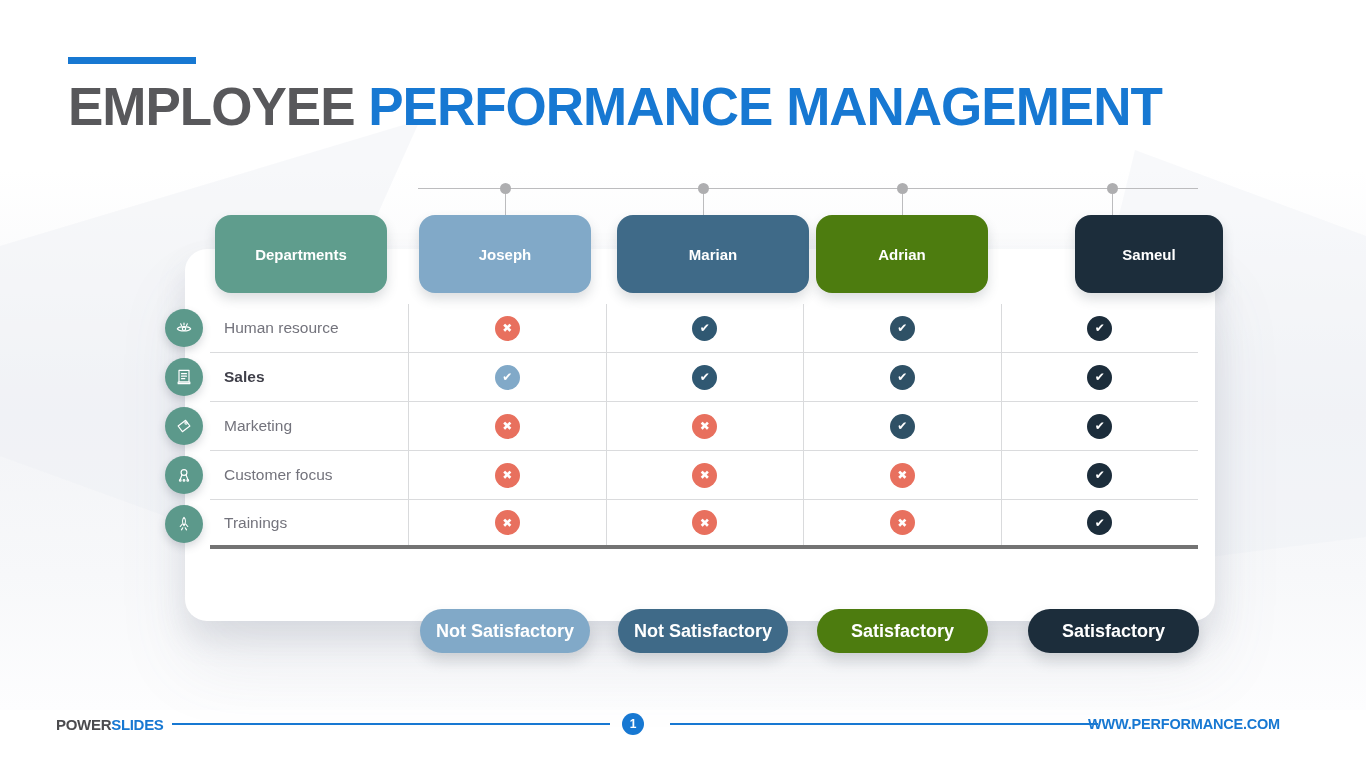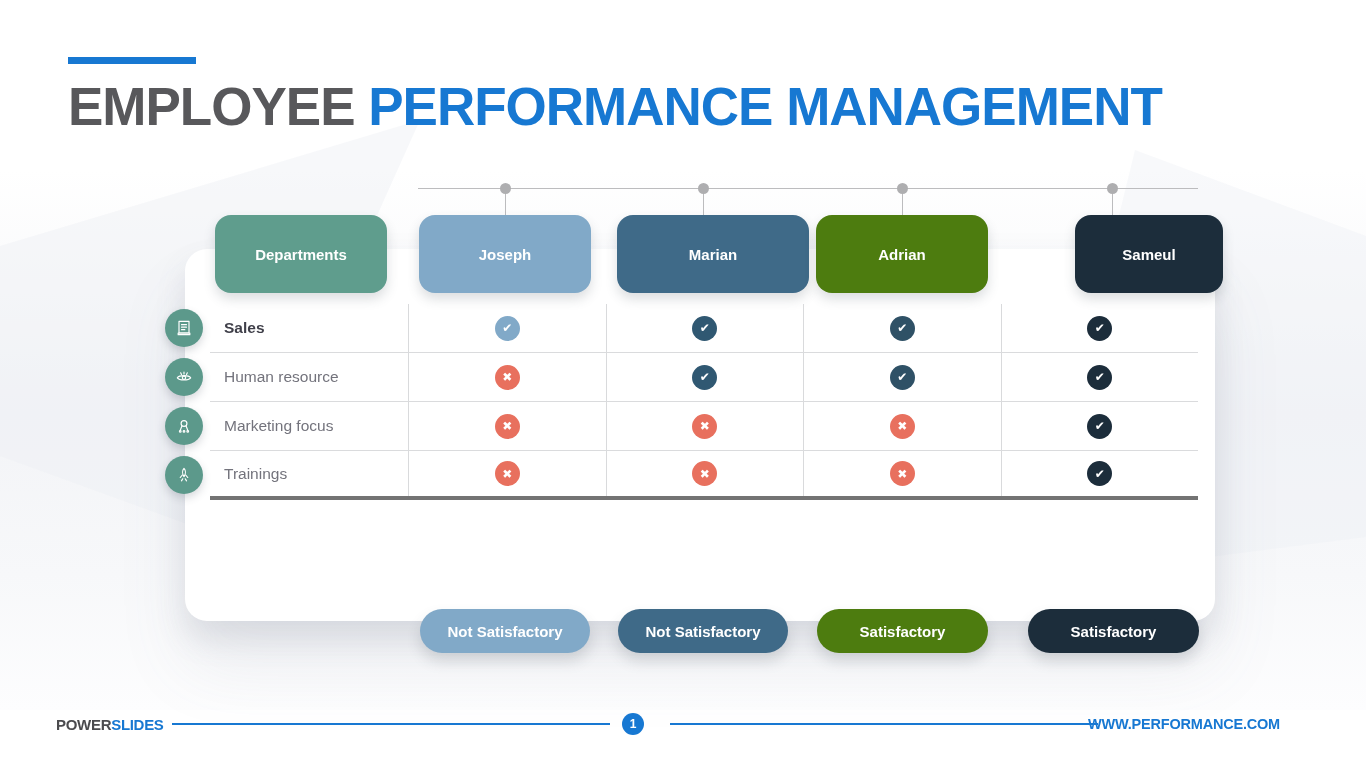--- a/index.html
+++ b/index.html
@@ -58,21 +58,21 @@
   .mark[data-mark="check"]::before { content:"✔"; }
   .mark[data-mark="cross"]::before { content:"✖"; }
   .mark[data-mark="cross"] { background:#e8705e !important; }
   .mark.c1[data-mark="check"] { background:#81a9c8; }
   .mark.c2[data-mark="check"] { background:#305872; }
   .mark.c3[data-mark="check"] { background:#2f5166; }
   .mark.c4[data-mark="check"] { background:#1c2d3b; }
 
   
   .pill { position:absolute; top:609px; height:44px; border-radius:22px; display:flex; align-items:center;
-    justify-content:center; color:#ffffff; font-size:15px; font-weight:700; box-shadow:0 8px 14px rgba(60,70,85,.18); }
+    justify-content:center; color:#ffffff; font-size:18px; font-weight:700; box-shadow:0 8px 14px rgba(60,70,85,.18); }
 
   
   .footer-brand { position:absolute; left:56px; top:716px; font-size:15px; font-weight:700; letter-spacing:-.3px; }
   .footer-brand .b-power { color:#4b4b4e; }
   .footer-brand .b-slides { color:#1778d2; }
   .f-line { position:absolute; top:723px; height:2px; background:#1778d2; }
   .f-line1 { left:172px; width:438px; }
   .f-line2 { left:670px; width:428px; }
   .page-circle { position:absolute; left:622px; top:713px; width:22px; height:22px; border-radius:50%;
     background:#1778d2; color:#fff; font-size:12px; font-weight:700; display:flex; align-items:center; justify-content:center; }
@@ -106,75 +106,96 @@
   <div class="hcard c1" style="left:419px; width:172px;">Joseph</div>
   <div class="hcard c2" style="left:617px; width:192px;">Marian</div>
   <div class="hcard c3" style="left:816px; width:172px;">Adrian</div>
   <div class="hcard c4" style="left:1027px; width:148px;margin-left:48px;">Sameul</div>
 
   <div class="tgrid">
 
     <div class="trow">
       <div class="ticon">
         <svg viewBox="0 0 24 24">
-            <rect x="6" y="4" width="12" height="14"></rect>
-            <path d="M9 8h6M9 11h6M9 14h4M5 18h14v2H5z"></path>
-          </svg>
-      </div>
-      <div class="tlabel strong">Sales</div>
-      <div class="tcell">
-          <span class="mark c1" data-mark="check"></span>
-        </div>
-      <div class="tcell">
-          <span class="mark c2" data-mark="check"></span>
-        </div>
-      <div class="tcell">
-          <span class="mark c3" data-mark="check"></span>
-        </div>
-      <div class="tcell">
-          <span class="mark c4" data-mark="check"></span>
-        </div>
-    </div>
-
-    <div class="trow">
-      <div class="ticon">
-        <svg viewBox="0 0 24 24">
             <path d="M4 13c2.5-3.5 13.5-3.5 16 0-2.5 3.5-13.5 3.5-16 0z"></path>
             <circle cx="12" cy="13" r="2"></circle>
             <path d="M8 7l1 2M12 6v2.3M16 7l-1 2"></path>
           </svg>
       </div>
       <div class="tlabel">Human resource</div>
       <div class="tcell">
           <span class="mark c1" data-mark="cross"></span>
         </div>
       <div class="tcell">
           <span class="mark c2" data-mark="check"></span>
         </div>
       <div class="tcell">
           <span class="mark c3" data-mark="check"></span>
         </div>
       <div class="tcell">
           <span class="mark c4" data-mark="check"></span>
         </div>
     </div>
 
+    <div class="trow">
+      <div class="ticon">
+        <svg viewBox="0 0 24 24">
+            <rect x="6" y="4" width="12" height="14"></rect>
+            <path d="M9 8h6M9 11h6M9 14h4M5 18h14v2H5z"></path>
+          </svg>
+      </div>
+      <div class="tlabel strong">Sales</div>
+      <div class="tcell">
+          <span class="mark c1" data-mark="check"></span>
+        </div>
+      <div class="tcell">
+          <span class="mark c2" data-mark="check"></span>
+        </div>
+      <div class="tcell">
+          <span class="mark c3" data-mark="check"></span>
+        </div>
+      <div class="tcell">
+          <span class="mark c4" data-mark="check"></span>
+        </div>
+    </div>
+
+    <div class="trow">
+      <div class="ticon">
+        <svg viewBox="0 0 24 24">
+            <path d="M5 13l8-8 6 6-8 8-6-6z" transform="rotate(8 12 12)"></path>
+            <circle cx="14.5" cy="8.5" r="1.4"></circle>
+          </svg>
+      </div>
+      <div class="tlabel">Marketing</div>
+      <div class="tcell">
+          <span class="mark c1" data-mark="cross"></span>
+        </div>
+      <div class="tcell">
+          <span class="mark c2" data-mark="cross"></span>
+        </div>
+      <div class="tcell">
+          <span class="mark c3" data-mark="check"></span>
+        </div>
+      <div class="tcell">
+          <span class="mark c4" data-mark="check"></span>
+        </div>
+    </div>
 
 
     <div class="trow">
       <div class="ticon">
         <svg viewBox="0 0 24 24">
             <circle cx="12" cy="9" r="3.5"></circle>
             <path d="M9.5 12l-2 5M14.5 12l2 5"></path>
             <circle cx="7.5" cy="18.5" r="1"></circle>
             <circle cx="12" cy="18.5" r="1"></circle>
             <circle cx="16.5" cy="18.5" r="1"></circle>
           </svg>
       </div>
-      <div class="tlabel">Marketing focus</div>
+      <div class="tlabel">Customer focus</div>
       <div class="tcell">
           <span class="mark c1" data-mark="cross"></span>
         </div>
       <div class="tcell">
           <span class="mark c2" data-mark="cross"></span>
         </div>
       <div class="tcell">
           <span class="mark c3" data-mark="cross"></span>
         </div>
       <div class="tcell">

